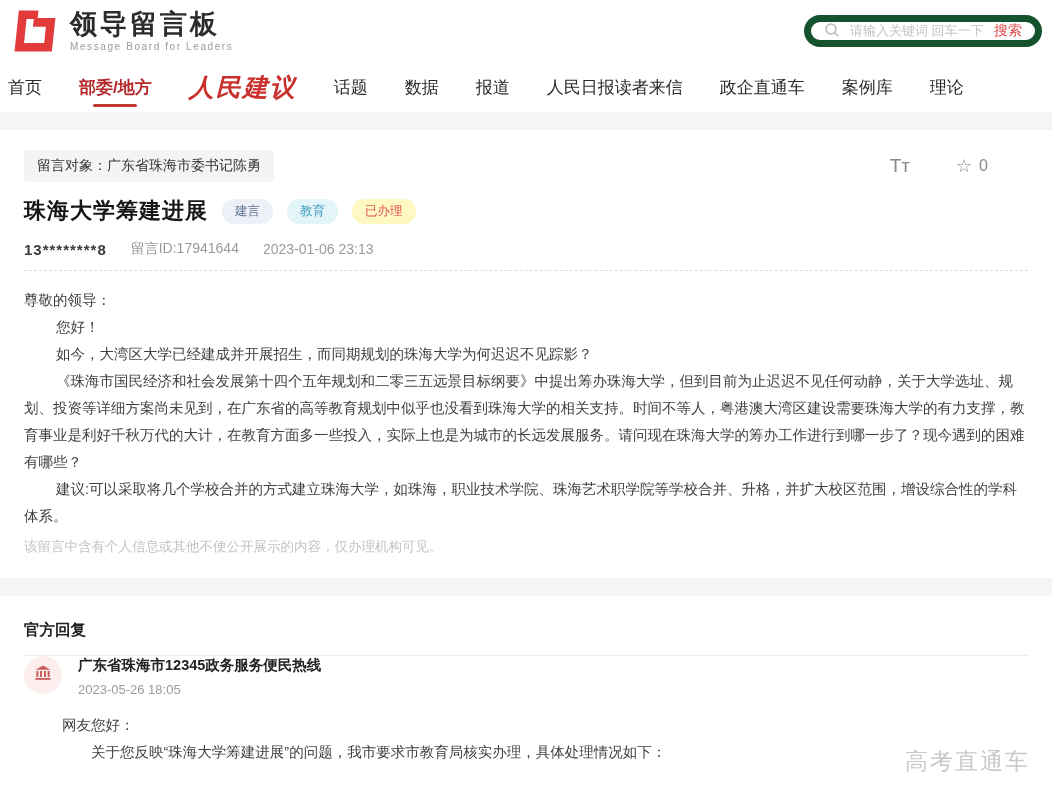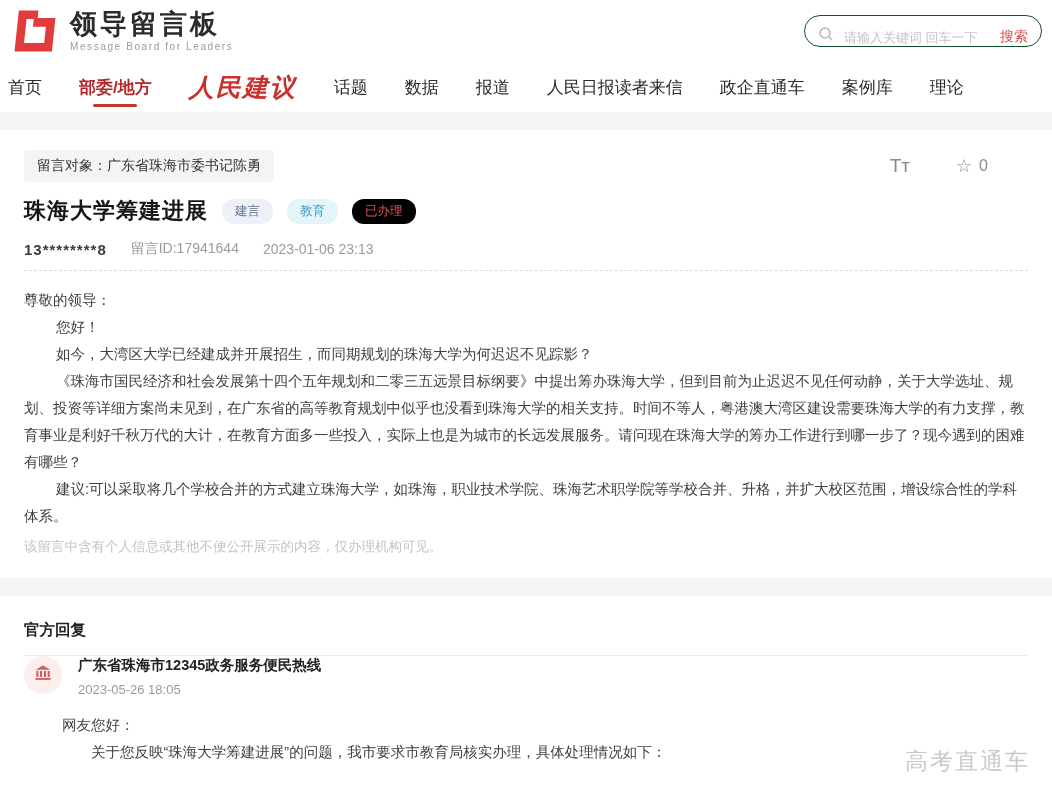--- a/index.html
+++ b/index.html
@@ -10,22 +10,22 @@
     font-family:"Liberation Sans","DejaVu Sans",sans-serif;
   }
 
   
   .topbar { height:62px; display:flex; align-items:center; justify-content:space-between; padding:0 6px 0 10px; }
   .logo { display:flex; align-items:center; gap:14px; }
   .logo-mark { width:46px; height:46px; }
   .logo-title { font-size:27px; font-weight:bold; color:#2b2b2b; letter-spacing:3px; line-height:1; }
   .logo-sub { font-size:10px; color:#9a9a9a; letter-spacing:1.6px; margin-top:3px; }
 
-  .search-pill { width:238px; height:32px; border:1px solid #14532d; border-radius:16px;
-    display:flex; align-items:flex-end; padding:0 13px; gap:8px; margin-right:4px; background:#fff; }
+  .search-pill { width:238px; height:32px; border:7px solid #14532d; border-radius:16px;
+    display:flex; align-items:flex-start; padding:0 13px; gap:8px; margin-right:4px; background:#fff; }
   .search-pill input { border:none; outline:none; flex:1; min-width:0; font-size:13px; color:#333; background:transparent;
     font-family:"Liberation Sans","DejaVu Sans",sans-serif; }
   .search-pill input::placeholder { color:#c4c4c4; }
   .search-btn { color:#e04b4b; font-size:14px; background:none; border:none; padding:0; cursor:pointer; white-space:nowrap;
     font-family:"Liberation Sans","DejaVu Sans",sans-serif; }
 
   
   .nav { height:50px; display:flex; align-items:center; padding:0 8px; gap:37px; }
   .nav-item { font-size:17px; color:#2b2b2b; text-decoration:none; position:relative; height:50px; display:flex; align-items:center; cursor:pointer; }
   .nav-item.active { color:#b5262a; font-weight:bold; }
@@ -129,21 +129,21 @@
         <span class="star">☆</span>
         <span>0</span>
       </span>
     </div>
   </div>
 
   <div class="title-row">
     <h1 class="msg-title">珠海大学筹建进展</h1>
     <span class="tag" style="background: rgb(237, 241, 247); color: rgb(95, 114, 146);">建言</span>
     <span class="tag" style="background: rgb(227, 245, 248); color: rgb(63, 158, 191);">教育</span>
-    <span class="tag" style="background: #000000; color: rgb(226, 84, 84);">已办理</span>
+    <span class="tag" style="background: #fef9c3; color: rgb(226, 84, 84);">已办理</span>
   </div>
 
   <div class="meta">
     <span class="user">13********8</span>
     <span>留言ID:17941644</span>
     <span>2023-01-06 23:13</span>
   </div>
 
   <hr class="divider-dashed">
 

